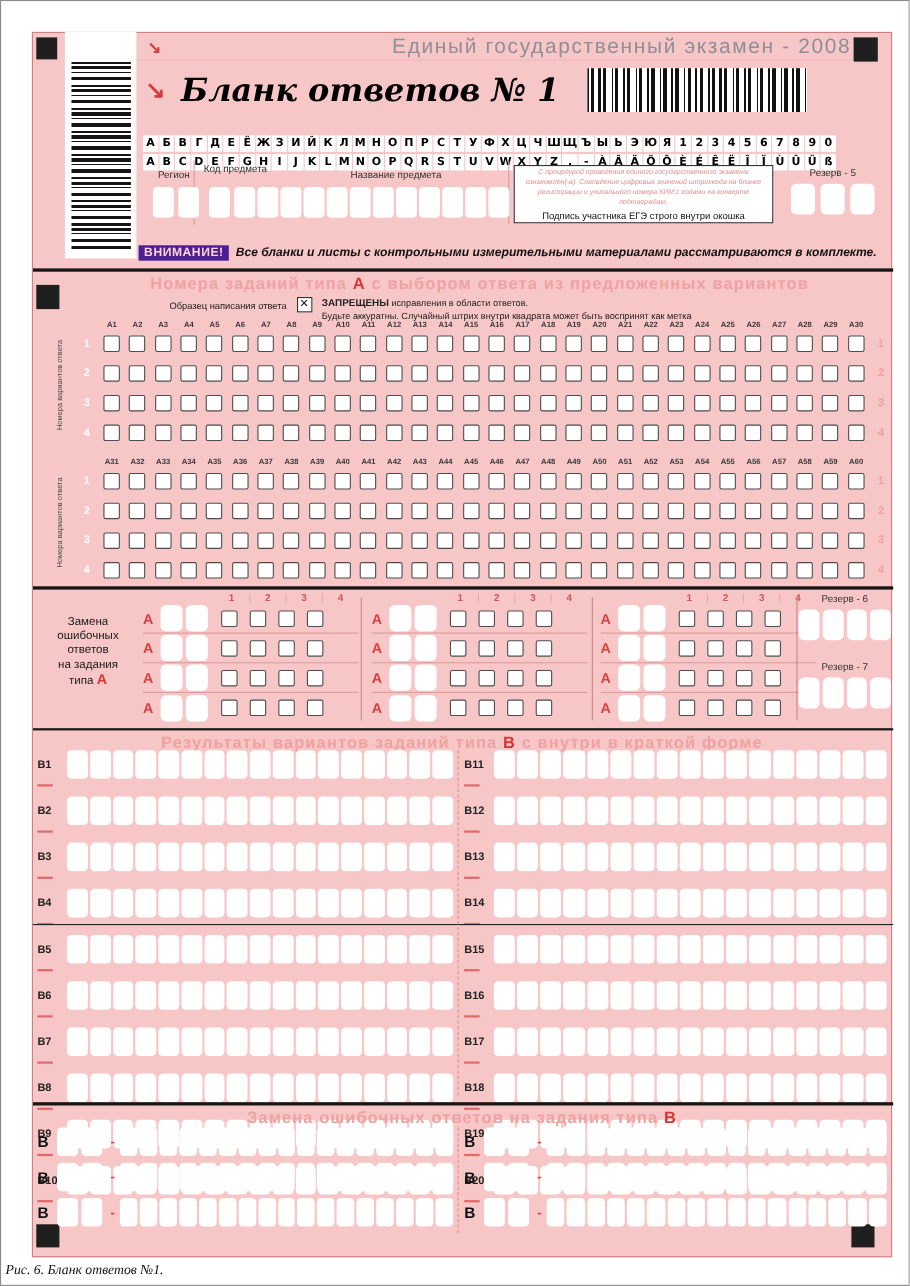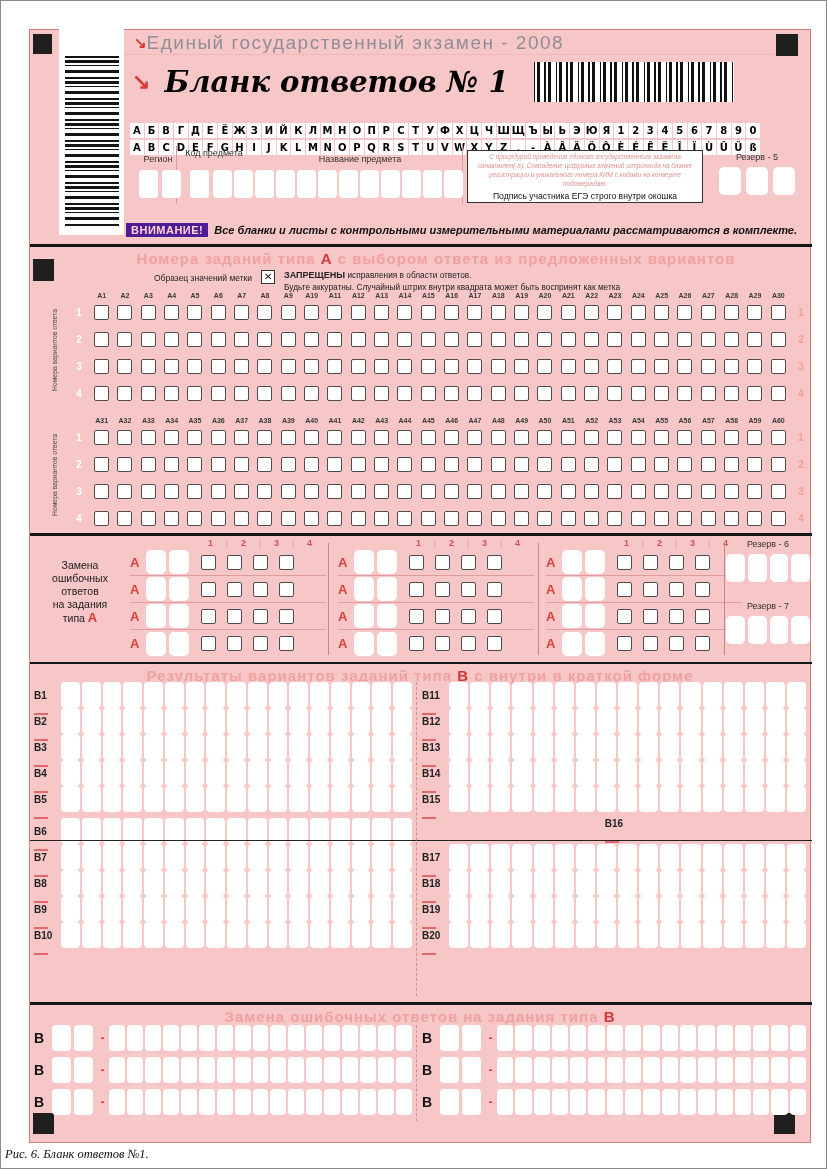--- a/index.html
+++ b/index.html
@@ -6,21 +6,21 @@
 body{width:827px;height:1169px;position:relative;background:#fff;font-family:"Liberation Sans",sans-serif;overflow:hidden;}
 #page{position:absolute;inset:0;border:1px solid #8a8a8a;}
 #form{position:absolute;left:28px;top:28px;width:782px;height:1114px;background:#f7c6c6;border:1px solid #cf8080;}
 .mark{position:absolute;background:#1f1f1f;width:19px;height:20px;}
 #markTL{left:3px;top:4px;}#markTR{left:746px;top:4px;width:22px;height:22px;}
 #markML{left:3px;top:229px;width:21px;height:22px;}
 #markBL{left:3px;top:1083px;width:21px;height:21px;}#markBR{left:744px;top:1083px;width:21px;height:21px;}
 #cutout{position:absolute;left:29px;top:-1px;width:65px;height:206px;background:#fff;}
 #vbarcode{position:absolute;left:6px;top:27px;width:54px;height:172px;background:repeating-linear-gradient(180deg,#141414 0 2px,#fff 2px 4px,#141414 4px 7px,#fff 7px 9px,#141414 9px 10px,#fff 10px 14px,#141414 14px 17px,#fff 17px 21px);}
 #strip1{position:absolute;left:94px;top:2px;width:650px;height:23px;display:flex;align-items:center;border-bottom:1px solid #efb9b9;}
-#examTitle{flex:1;text-align:left;font-size:19px;color:#8f8f97;letter-spacing:1.5px;}
+#examTitle{flex:1;text-align:right;font-size:19px;color:#8f8f97;letter-spacing:1.5px;}
 .arrow{color:#d43c3c;font-weight:bold;}
 #strip1 .arrow{font-size:15px;margin-left:10px;}
 #strip2{position:absolute;left:94px;top:27px;width:650px;height:50px;display:flex;align-items:center;}
 #strip2 .arrow{font-size:22px;margin-left:8px;}
 #formTitle{font-family:"DejaVu Serif",serif;font-style:italic;font-weight:bold;font-size:29px;margin-left:14px;white-space:nowrap;}
 #tbarcode{position:absolute;left:398px;top:2px;width:224px;height:46px;background-color:#fff;padding:3px 12px;background-image:repeating-linear-gradient(90deg,#111 0 2px,#fff 2px 4px,#111 4px 7px,#fff 7px 12px,#111 12px 13px,#fff 13px 15px,#111 15px 18px,#fff 18px 22px);background-clip:content-box;}
 #instruction{position:absolute;left:96px;top:81px;width:648px;text-align:center;font-size:8.6px;font-weight:bold;color:#111;white-space:nowrap;}
 .alpha-row{position:absolute;left:100px;width:630px;display:flex;gap:1px;}
 #alpha1{top:93px;}#alpha2{top:110px;}
 .abox{flex:1;height:15px;background:#fff;color:#000;font-weight:bold;font-size:10px;line-height:15px;text-align:center;font-family:"DejaVu Sans",sans-serif;}
@@ -84,21 +84,21 @@
 .ra-div{position:absolute;top:8px;width:1px;height:112px;background:#cf8484;}
 #raDiv1{left:298px;}#raDiv2{left:508px;}#raDiv3{left:694px;}
 #reserve6{left:696px;top:4px;width:84px;}
 #reserve7{left:696px;top:66px;width:84px;}
 #reserve6 .r-cells,#reserve7 .r-cells{gap:3px;}
 #reserve6 .rcell,#reserve7 .rcell{width:19px;}
 #sectionB{position:absolute;left:0;top:636px;width:782px;height:336px;}
 #bTitle{position:absolute;top:1px;left:60px;width:660px;}
 .b-col{position:absolute;top:16px;}
 #bLeft{left:4px;width:378px;}#bRight{left:392px;width:384px;}
-.b-row{display:flex;align-items:center;height:26px;margin-bottom:0;}
+.b-row{display:flex;align-items:center;height:26px;margin-bottom:16px;}
 .b-lab{flex:0 0 27px;font-size:10px;font-weight:bold;color:#222;position:relative;}
 .b-lab::after{content:"";position:absolute;left:0;top:23px;width:14px;height:2px;background:#e06868;}
 .b-cells{flex:1;display:flex;gap:2px;}
 .b-cell{flex:1;height:26px;background:#fff;border-radius:4px;}
 #bSep{position:absolute;left:0;top:174px;width:782px;height:1px;background:#222;}
 .col-div{position:absolute;left:386px;border-left:1px dashed #d98c8c;}
 #bDivider{top:16px;height:314px;}
 #replaceB{position:absolute;left:0;top:975px;width:782px;height:139px;}
 #rbTitle{position:absolute;top:3px;left:60px;width:660px;}
 .rb-col{position:absolute;top:20px;}
@@ -272,21 +272,21 @@
     <div id="attention">
       <span class="att-badge">ВНИМАНИЕ!</span>
       <span class="att-text">Все бланки и листы с контрольными измерительными материалами рассматриваются в комплекте.</span>
     </div>
 
     <div class="hline" id="hl1"></div>
 
     <div id="sectionA">
       <div class="sec-title" id="aTitle"><span>Номера заданий типа </span><span class="accent">А</span><span> с выбором ответа из предложенных вариантов</span></div>
       <div id="aSub">
-        <span id="sampleLabel">Образец значений метки</span>
+        <span id="sampleLabel">Образец написания ответа</span>
         <span id="sampleBox">✕</span>
         <div id="prohibit">
           <div><b>ЗАПРЕЩЕНЫ</b><span> исправления в области ответов.</span></div>
           <div>Будьте аккуратны. Случайный штрих внутри квадрата может быть воспринят как метка</div>
         </div>
       </div>
       <div class="side-label" id="side1">Номера вариантов ответа</div>
       <div class="side-label" id="side2">Номера вариантов ответа</div>
       <div class="agrid" id="agrid1">
           <div class="g-hdr">
@@ -1162,21 +1162,21 @@
               <span class="b-cell"></span>
               <span class="b-cell"></span>
               <span class="b-cell"></span>
               <span class="b-cell"></span>
               <span class="b-cell"></span>
               <span class="b-cell"></span>
               <span class="b-cell"></span>
               <span class="b-cell"></span>
             </span>
           </div>
-          <div class="b-row" style="margin-top: 6px; flex-direction: column;">
+          <div class="b-row" style="margin-top: 6px;">
             <span class="b-lab">В16</span>
             <span class="b-cells">
               <span class="b-cell"></span>
               <span class="b-cell"></span>
               <span class="b-cell"></span>
               <span class="b-cell"></span>
               <span class="b-cell"></span>
               <span class="b-cell"></span>
               <span class="b-cell"></span>
               <span class="b-cell"></span>

